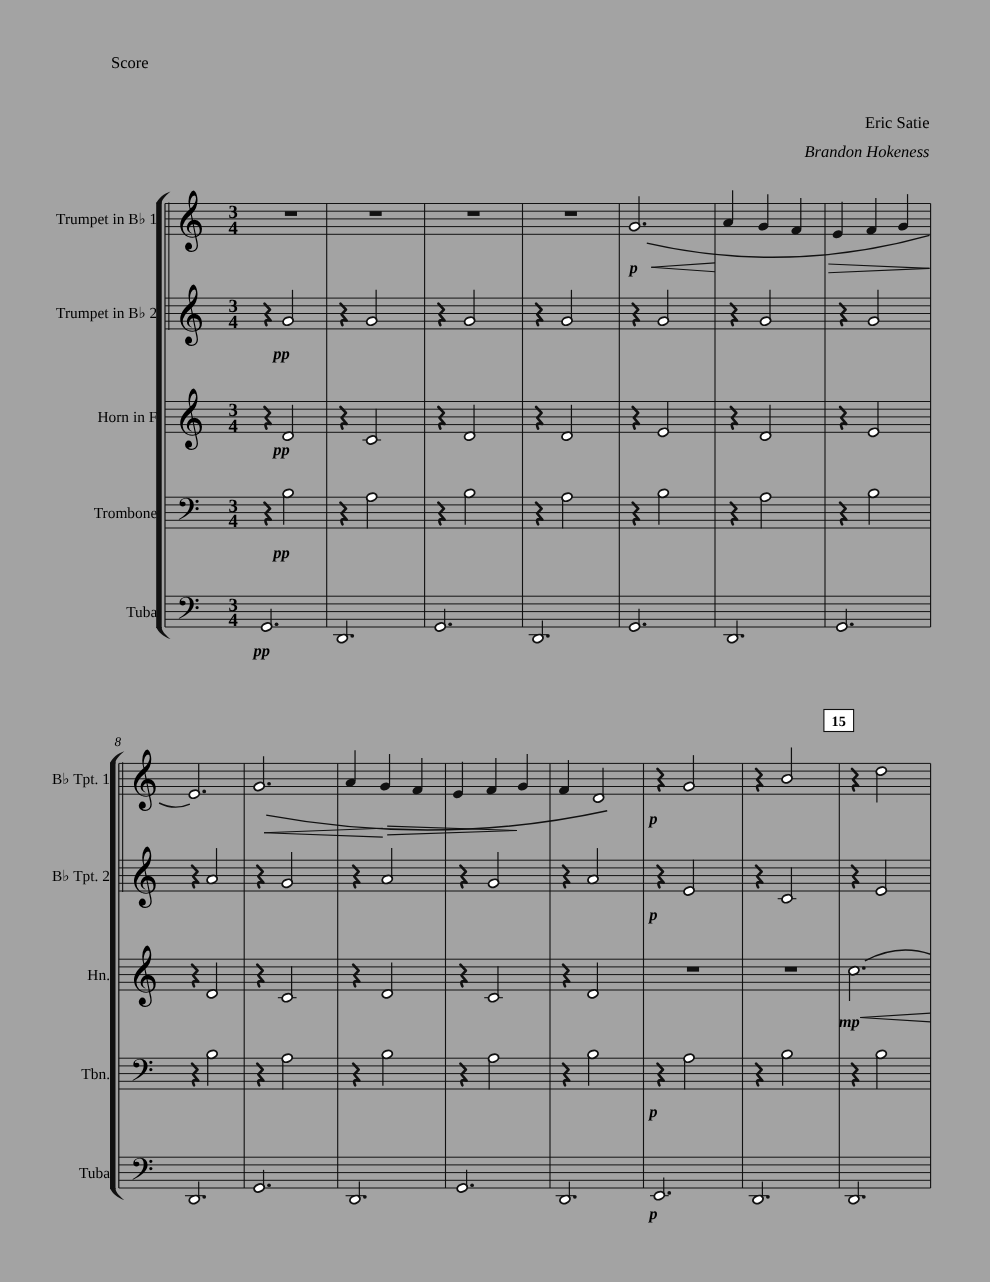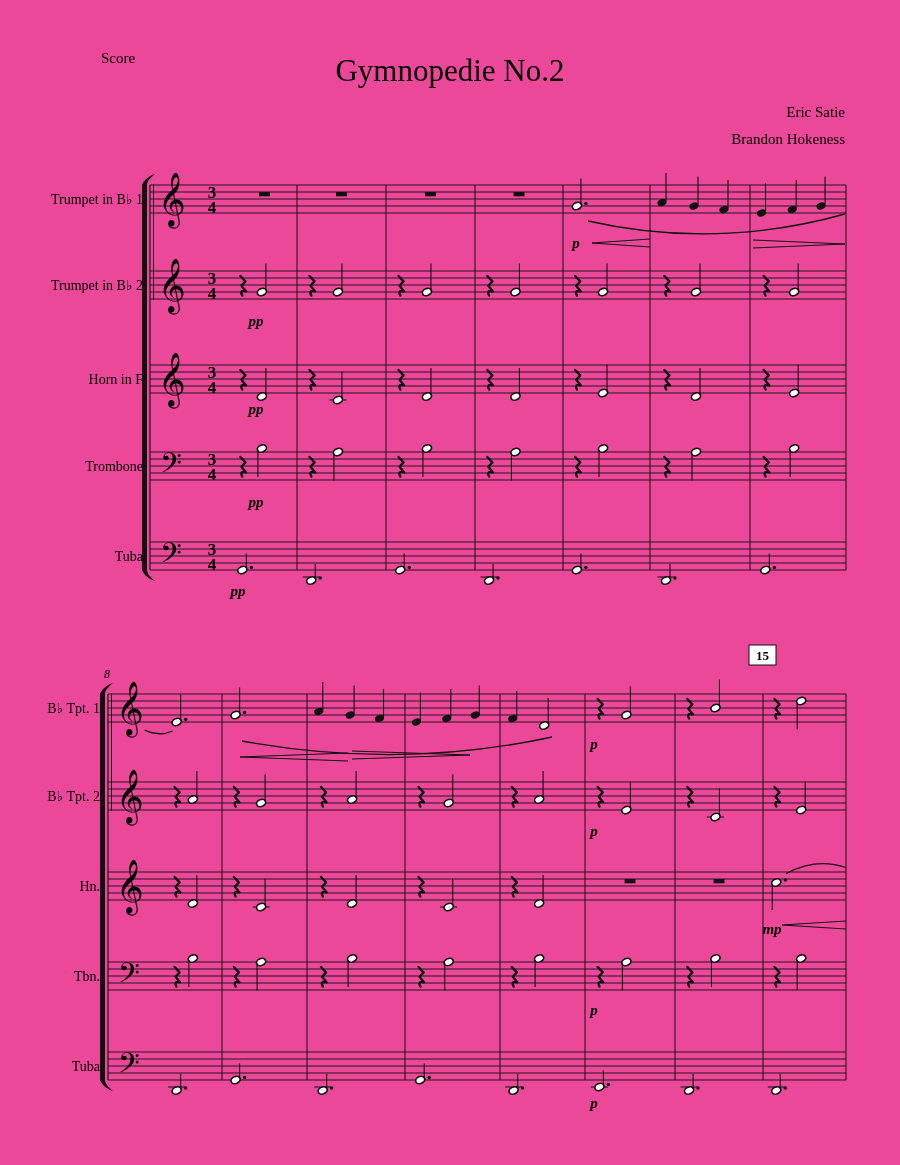--- a/index.html
+++ b/index.html
@@ -1,38 +1,37 @@
 <!DOCTYPE html>
 <html><head>
 <meta charset="utf-8">
 <style>
   html,body{margin:0;padding:0;background:#e8e8e8;}
-  .page{position:relative;width:900px;height:1165px;background:#ec4899;margin:0 auto;overflow:hidden;
+  .page{position:relative;width:900px;height:1165px;background:#a3a3a3;margin:0 auto;overflow:hidden;
         font-family:"Liberation Serif","DejaVu Serif",serif;color:#000;}
   .score-label{position:absolute;left:101px;top:50px;font-size:15px;}
   .title{position:absolute;left:0;top:53px;width:100%;text-align:center;font-size:31px;font-weight:normal;margin:0;}
   .composer{position:absolute;right:55px;top:104px;font-size:15px;text-align:left;}
-  .arranger{position:absolute;right:55px;top:131px;font-size:15px;text-align:right;}
+  .arranger{position:absolute;right:55px;top:131px;font-size:15px;text-align:right;font-style:italic;}
   svg{position:absolute;left:0;top:0;}
   svg text{fill:#000;}
   .ilabel{font-family:"Liberation Serif","DejaVu Sans",serif;font-size:14px;}
   .dyn{font-family:"Liberation Serif","DejaVu Serif",serif;font-size:15px;font-weight:bold;font-style:italic;}
   .tsig{font-family:"Liberation Serif",serif;font-size:17px;font-weight:bold;}
   .clef{font-family:"DejaVu Sans",sans-serif;}
   .treble{font-size:47px;}
   .bass{font-size:34px;}
   .mnum{font-family:"Liberation Serif",serif;font-size:12px;font-style:italic;}
   .rehearsal{font-family:"Liberation Serif",serif;font-size:13px;font-weight:bold;}
 </style>
 </head>
 <body>
 
 <div class="page">
   <div class="score-label">Score</div>
-  <h1 class="title">Gymnopedie No.2</h1>
   <div class="composer">Eric Satie</div>
   <div class="arranger">Brandon Hokeness</div>
   <svg id="score-svg" width="900" height="1165" viewBox="0 0 900 1165">
       <line x1="150" y1="185" x2="846" y2="185" stroke="#111" stroke-width="0.9"></line>
       <line x1="150" y1="192" x2="846" y2="192" stroke="#111" stroke-width="0.9"></line>
       <line x1="150" y1="199" x2="846" y2="199" stroke="#111" stroke-width="0.9"></line>
       <line x1="150" y1="206" x2="846" y2="206" stroke="#111" stroke-width="0.9"></line>
       <line x1="150" y1="213" x2="846" y2="213" stroke="#111" stroke-width="0.9"></line>
       <text x="143" y="203.5" class="ilabel" text-anchor="end">Trumpet in B♭ 1</text>
       <text x="172" y="215" class="clef treble" text-anchor="middle">𝄞</text>

